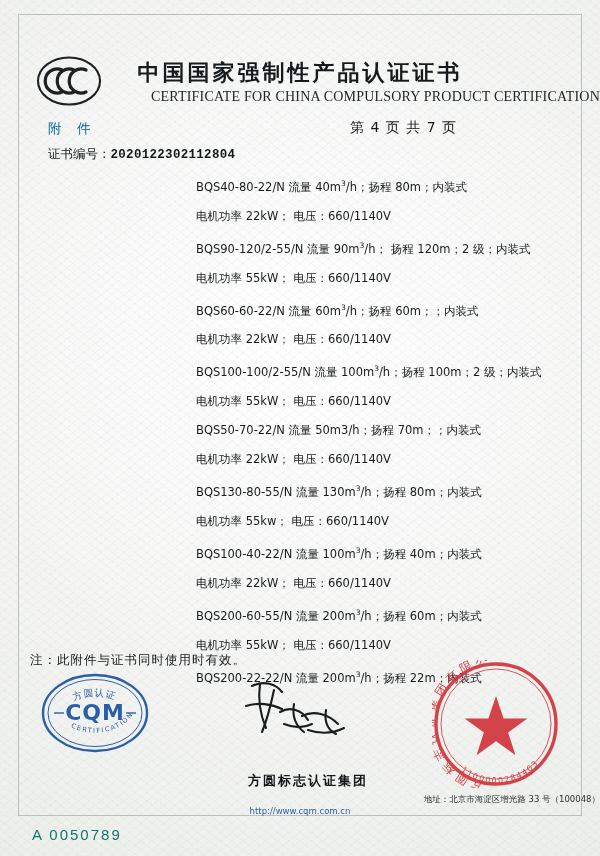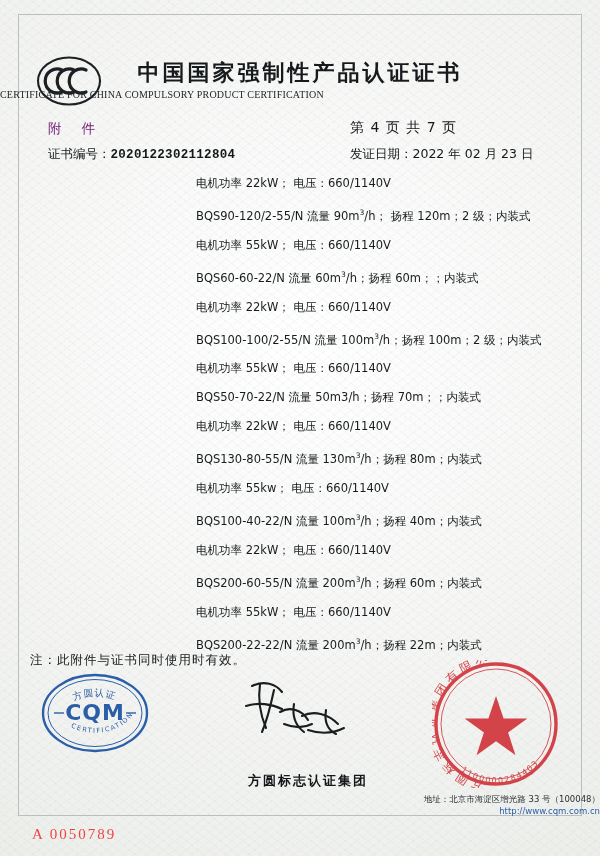--- a/index.html
+++ b/index.html
@@ -61,34 +61,34 @@
     font-weight: bold;
     letter-spacing: 3px;
     color: #161a1c;
     font-family: "DejaVu Serif", "Liberation Serif", serif;
   }
   .title-en {
     position: absolute;
     left: 0;
     right: 0;
     top: 89px;
-    text-align: left;
-    font-size: 10px;
+    text-align: right;
+    font-size: 14px;
     letter-spacing: 0.2px;
     color: #20262a;
     font-family: "Liberation Serif", serif;
   }
   .attachment-label {
     position: absolute;
     left: 48px;
     top: 120px;
     font-size: 13.5px;
     letter-spacing: 6px;
-    color: #701a75;
-    font-family: Liberation Mono, monospace;
+    color: #0369a1;
+    font-family: Liberation Serif, serif;
   }
   .page-indicator {
     position: absolute;
     left: 350px;
     top: 119px;
     font-size: 14px;
     color: #15181a;
     font-family: "DejaVu Sans", sans-serif;
     letter-spacing: 1px;
   }
@@ -180,33 +180,33 @@
     text-align: right;
     font-size: 8.5px;
     color: #2a2f32;
     font-family: "DejaVu Sans", sans-serif;
   }
   .footer-url {
     position: absolute;
     left: 0;
     right: 0;
     top: 806px;
-    text-align: right;
+    text-align: center;
     font-size: 8.5px;
     color: #2a5ea8;
     font-family: "DejaVu Sans", sans-serif;
   }
   .serial {
     position: absolute;
     left: 32px;
     top: 826px;
     font-size: 15px;
-    color: #ef4444;
+    color: #0f766e;
     letter-spacing: 2px;
-    font-family: Liberation Serif, serif;
+    font-family: Liberation Sans, sans-serif;
   }
 </style>
 </head>
 <body>
 
 <div class="page">
   <div class="paper-texture"></div>
   <div class="border-frame"></div>
 
   <div class="content">
@@ -226,25 +226,23 @@
 
     <div class="title-cn">中国国家强制性产品认证证书</div>
     <div class="title-en">CERTIFICATE FOR CHINA COMPULSORY PRODUCT CERTIFICATION</div>
 
     <div class="attachment-label">附 件</div>
     <div class="page-indicator">第 4 页 共 7 页</div>
 
     <div class="cert-no">
       <span>证书编号：</span><b>2020122302112804</b>
     </div>
-    <div class="issue-date">
-      <span>发证日期：</span><span>2022 年 02 月 23 日</span>
-    </div>
 
     <div class="spec-list">
+      <div class="spec-line">BQS40-80-22/N    流量 40m<sup>3</sup>/h；扬程 80m；内装式</div>
       <div class="spec-line">电机功率 22kW；  电压：660/1140V</div>
       <div class="spec-line">BQS90-120/2-55/N 流量 90m<sup>3</sup>/h；  扬程 120m；2 级；内装式</div>
       <div class="spec-line">电机功率 55kW；   电压：660/1140V</div>
       <div class="spec-line">BQS60-60-22/N    流量 60m<sup>3</sup>/h；扬程 60m；；内装式</div>
       <div class="spec-line">电机功率 22kW；  电压：660/1140V</div>
       <div class="spec-line">BQS100-100/2-55/N   流量 100m<sup>3</sup>/h；扬程 100m；2 级；内装式</div>
       <div class="spec-line">电机功率 55kW；  电压：660/1140V</div>
       <div class="spec-line">BQS50-70-22/N    流量 50m3/h；扬程 70m；；内装式</div>
       <div class="spec-line">电机功率 22kW；  电压：660/1140V</div>
       <div class="spec-line">BQS130-80-55/N   流量 130m<sup>3</sup>/h；扬程 80m；内装式</div>

